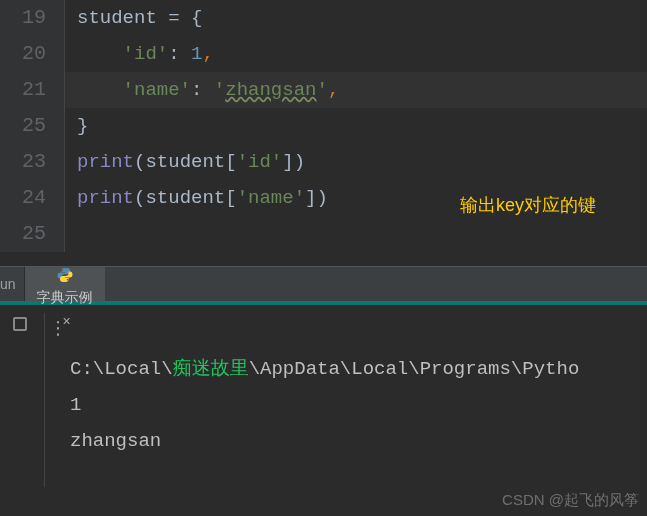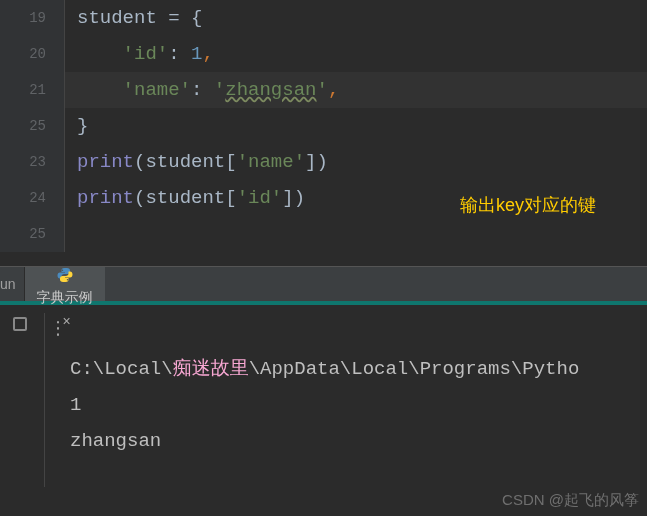--- a/index.html
+++ b/index.html
@@ -20,21 +20,21 @@
     background: #313335;
     color: #606366;
     text-align: right;
     padding-right: 18px;
     user-select: none;
     border-right: 1px solid #444;
   }
   .gutter .ln {
     height: 36px;
     line-height: 36px;
-    font-size: 14px;
+    font-size: 20px;
   }
   .code {
     flex: 1;
     position: relative;
   }
   .line {
     height: 36px;
     line-height: 36px;
     padding-left: 12px;
     white-space: pre;
@@ -135,21 +135,21 @@
   }
   .console {
     flex: 1;
     padding: 10px 0 0 4px;
     color: #bfbfbf;
     font-size: 19px;
     line-height: 36px;
     white-space: pre;
     position: relative;
   }
-  .console .path .cn { color: #f9a8d4; text-align: center; }
+  .console .path .cn { color: #22c55e; text-align: center; }
   .watermark {
     position: absolute;
     right: 8px;
     bottom: 6px;
     color: #8b8b8b;
     font-family: "Microsoft YaHei", sans-serif;
     font-size: 15px;
     opacity: 0.7;
   }
 </style>
@@ -164,22 +164,22 @@
     <div class="ln">25</div>
     <div class="ln">23</div>
     <div class="ln">24</div>
     <div class="ln">25</div>
   </div>
   <div class="code">
     <div class="line"><span>student </span><span class="op">= </span><span class="op">{</span></div>
     <div class="line"><span>    </span><span class="str">'id'</span><span class="op">: </span><span class="num">1</span><span class="punct">,</span></div>
     <div class="line active"><span>    </span><span class="str">'name'</span><span class="op">: </span><span class="str">'</span><span class="str wavy">zhangsan</span><span class="str">'</span><span class="punct">,</span></div>
     <div class="line"><span class="op">}</span></div>
+    <div class="line"><span class="builtin">print</span><span class="op">(</span><span>student[</span><span class="str">'id'</span><span>]</span><span class="op">)</span></div>
     <div class="line"><span class="builtin">print</span><span class="op">(</span><span>student[</span><span class="str">'name'</span><span>]</span><span class="op">)</span></div>
-    <div class="line"><span class="builtin">print</span><span class="op">(</span><span>student[</span><span class="str">'id'</span><span>]</span><span class="op">)</span></div>
     <div class="line"></div>
     <div class="annotation">输出key对应的键</div>
   </div>
 </div>
 
 <div class="run-panel">
   <div class="tabbar">
     <div class="run-label">un</div>
     <div class="tab">
       <span class="py-logo">

